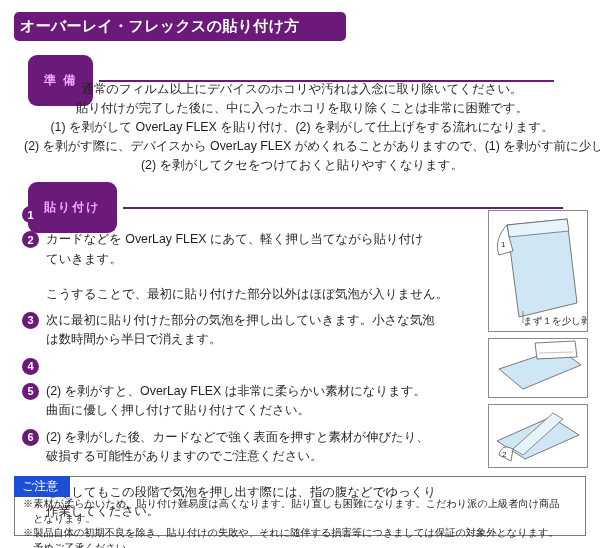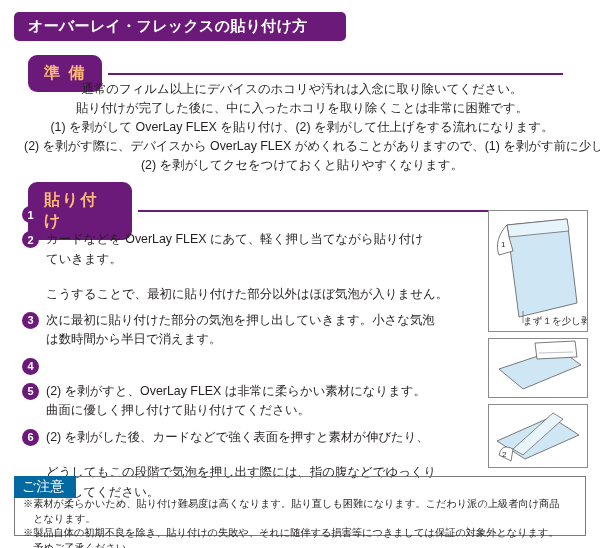--- a/index.html
+++ b/index.html
@@ -25,40 +25,40 @@
   .title-bar {
     position: absolute;
     left: 14px;
     top: 12px;
     width: 332px;
     height: 29px;
     background: #6b1a7a;
     border-radius: 5px;
     display: flex;
     align-items: center;
-    padding-left: 14px;
+    padding-left: 6px;
     box-sizing: border-box;
   }
   .title-bar .title-text {
     color: #ffffff;
     font-size: 15px;
     font-weight: bold;
     letter-spacing: 0.3px;
   }
   
   .pill {
     display: inline-flex;
     align-items: center;
     justify-content: center;
     background: #6b1a7a;
-    color: #fdba74;
-    font-size: 16px;
+    color: #f0abfc;
+    font-size: 12px;
     font-weight: bold;
     border-radius: 9px;
-    padding: 8px 16px;
+    padding: 17px 16px;
     letter-spacing: 2px;
   }
   .pill-wrap {
     position: absolute;
     display: flex;
     align-items: center;
   }
   .pill-rule {
     height: 2px;
     background: #6b1a7a;
@@ -141,23 +141,23 @@
     top: 476px;
     width: 572px;
     height: 60px;
     border: 1px solid #7a7a7a;
     box-sizing: border-box;
   }
   .caution-head {
     position: absolute;
     left: -1px;
     top: -1px;
-    background: #0369a1;
+    background: #1d4ed8;
     color: #ffffff;
-    font-size: 14px;
+    font-size: 12px;
     padding: 2px 12px 2px 8px;
     border-top-left-radius: 1px;
   }
   .caution-body {
     position: absolute;
     left: 8px;
     top: 20px;
     right: 6px;
     font-size: 10.2px;
     line-height: 14.5px;
@@ -227,20 +227,21 @@
       <span class="step-lines">
         <span class="ln">(2) を剥がすと、OverLay FLEX は非常に柔らかい素材になります。</span>
         <span class="ln">曲面に優しく押し付けて貼り付けてください。</span>
       </span>
     </div>
 
     <div class="step" style="margin-top:6px;">
       <span class="circ">6</span>
       <span class="step-lines">
         <span class="ln">(2) を剥がした後、カードなどで強く表面を押すと素材が伸びたり、</span>
+        <span class="ln">破損する可能性がありますのでご注意ください。</span>
       </span>
     </div>
     <div class="indent-note">
       <span class="ln">どうしてもこの段階で気泡を押し出す際には、指の腹などでゆっくり</span>
       <span class="ln">作業してください。</span>
     </div>
 
   </div>
 
   <div class="illus" style="left:488px; top:210px; width:100px; height:122px;">

